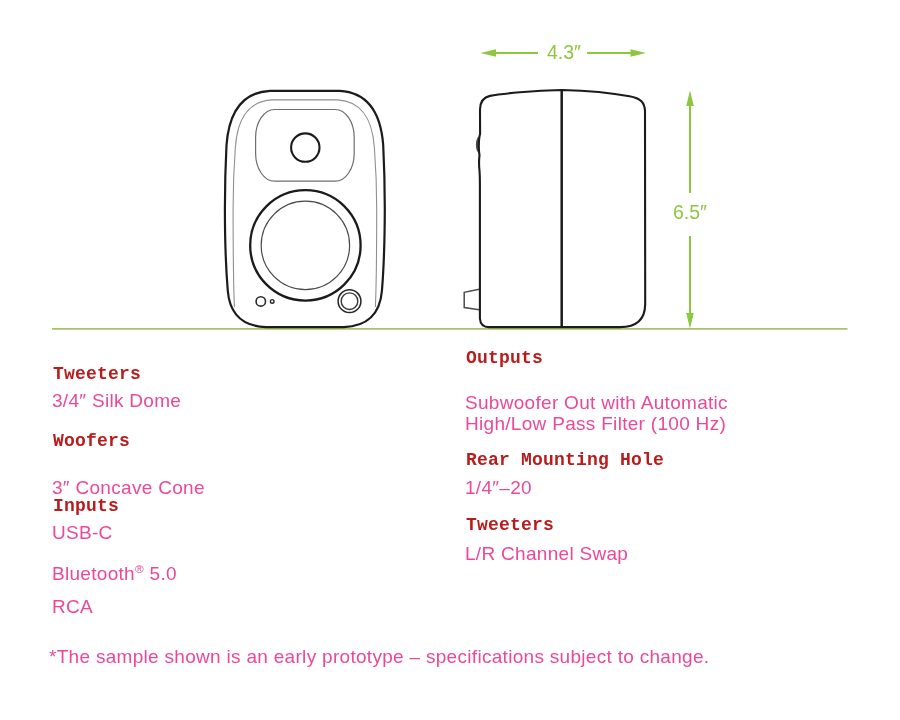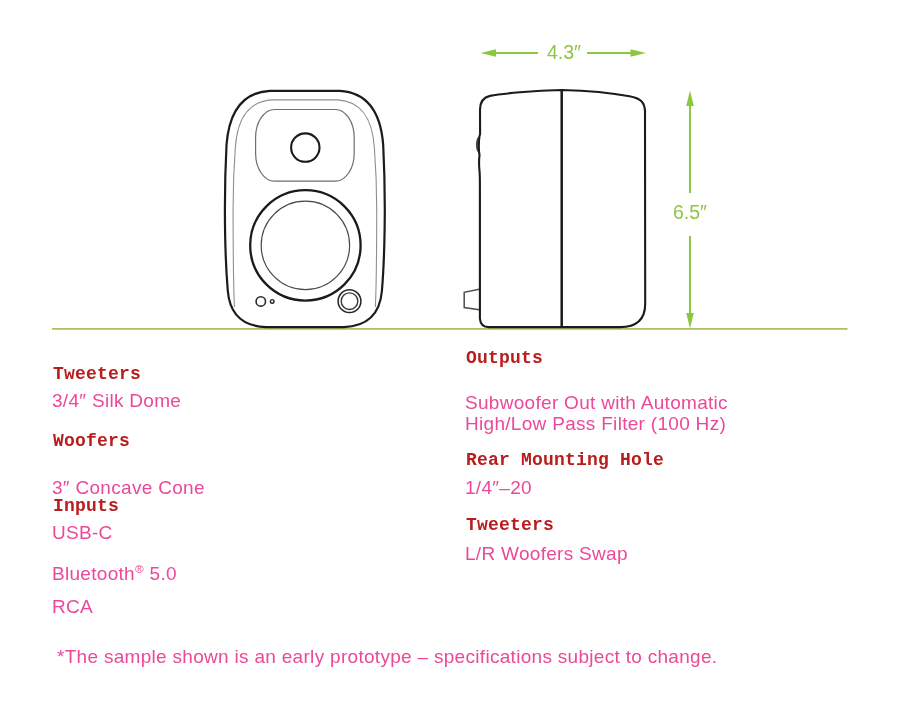--- a/index.html
+++ b/index.html
@@ -89,16 +89,16 @@
 <div class="h" style="left:53px;top:496px;text-align:center;">Inputs</div>
 <div class="b" style="left:52px;top:522px;">USB-C</div>
 <div class="b" style="left:52px;top:562px;">Bluetooth<sup style="font-size:62%;">®</sup> 5.0</div>
 <div class="b" style="left:52px;top:596px;">RCA</div>
 
 <div class="h" style="left:466px;top:348px;">Outputs</div>
 <div class="b" style="left:465px;top:393px;line-height:20.5px;">Subwoofer Out with Automatic<br>High/Low Pass Filter (100 Hz)</div>
 <div class="h" style="left:466px;top:450px;">Rear Mounting Hole</div>
 <div class="b" style="left:465px;top:477px;">1/4″–20</div>
 <div class="h" style="left:466px;top:515px;">Tweeters</div>
-<div class="b" style="left:465px;top:543px;">L/R Woofers Swap</div>
+<div class="b" style="left:465px;top:543px;">L/R Channel Swap</div>
 
-<div class="b" style="left:49px;top:646px;margin-left:8px;">*The sample shown is an early prototype – specifications subject to change.</div>
+<div class="b" style="left:49px;top:646px;">*The sample shown is an early prototype – specifications subject to change.</div>
 </div>
 
 </body></html>

